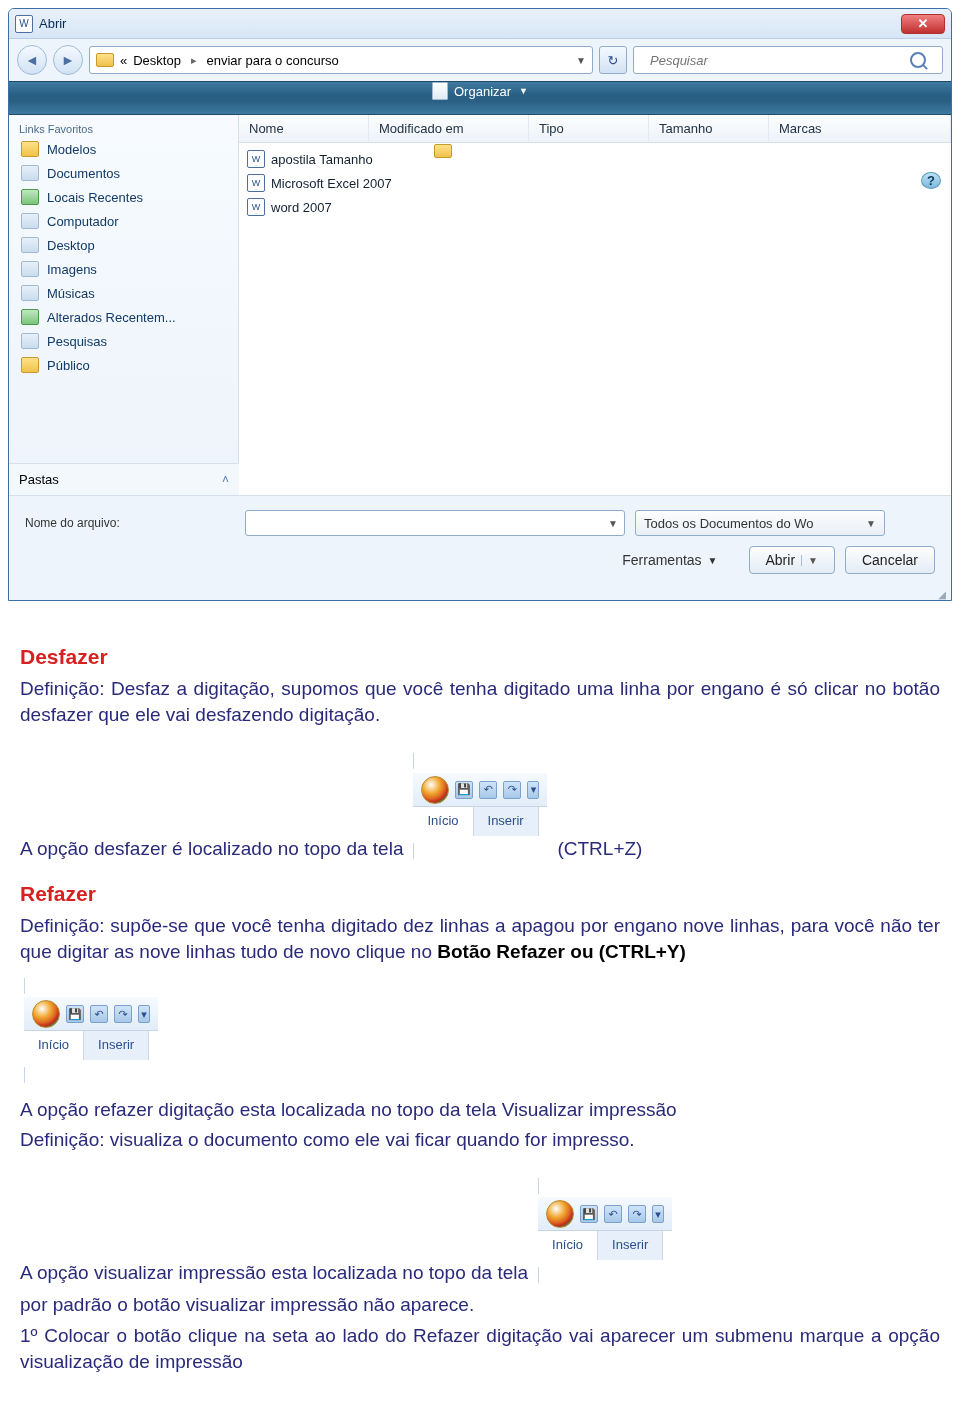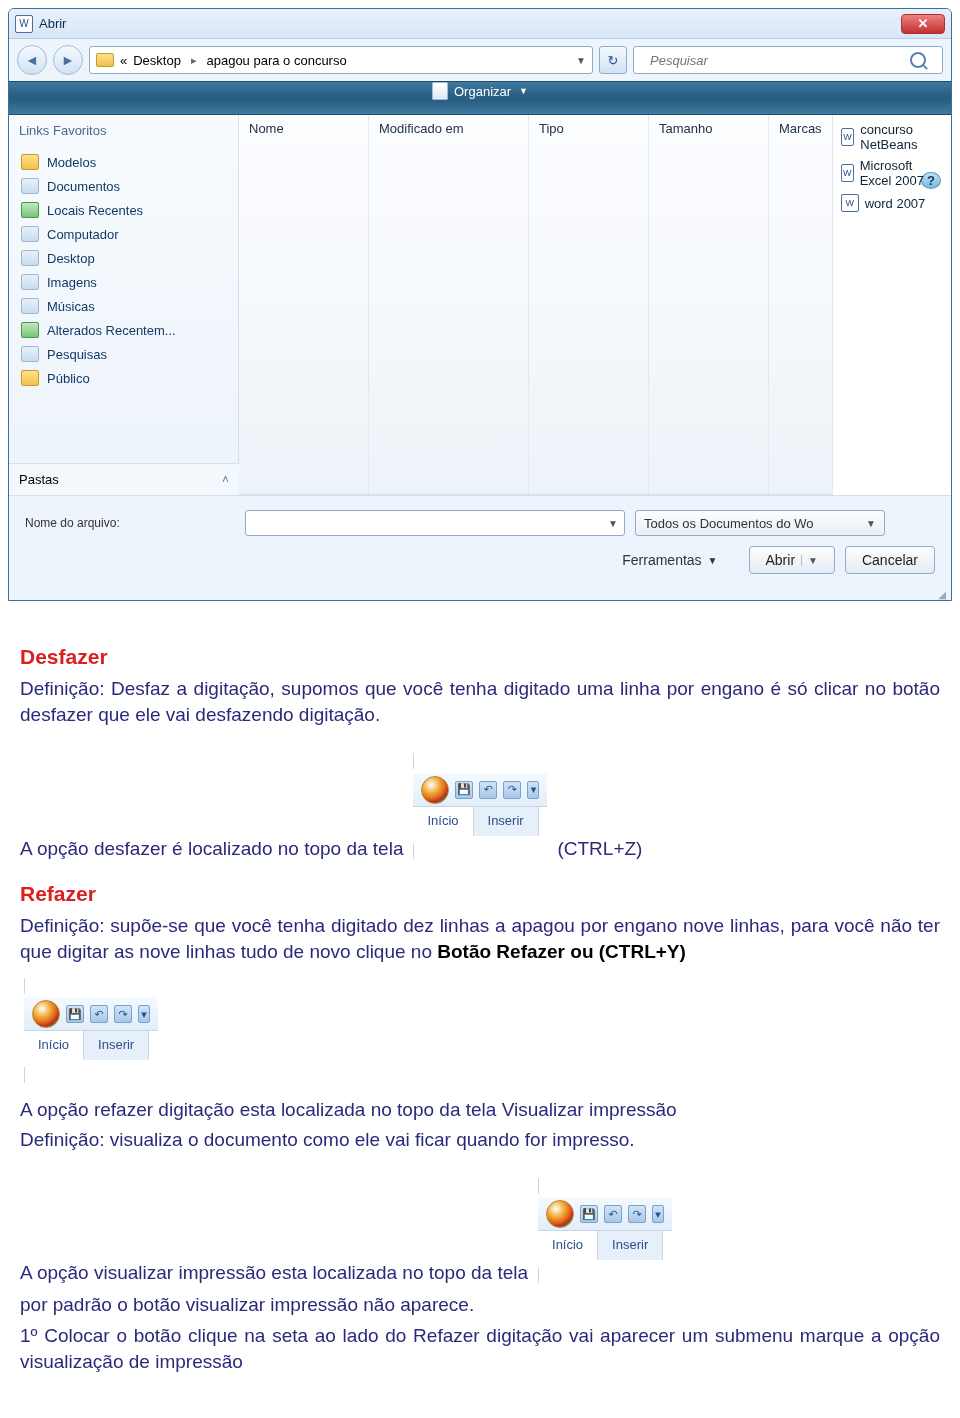--- a/index.html
+++ b/index.html
@@ -30,27 +30,27 @@
   .toolbar .tb-item { display:flex; align-items:center; gap:6px; }
   .toolbar .tb-drop { font-size:9px; margin-left:2px; }
   .toolbar .sheet-icon { width:16px; height:18px; background:linear-gradient(#fff,#dfeaf4); border:1px solid #9fbad7; border-radius:1px; }
   .toolbar .grid-icon { display:grid; grid-template-columns:repeat(3,4px); grid-template-rows:repeat(2,4px); gap:2px; }
   .toolbar .grid-icon span{background:#cfe1f0; width:4px; height:4px;}
   .toolbar .help { margin-left:auto; width:20px; height:20px; border-radius:50%; background:linear-gradient(#bfe1f5,#7ab8dc); color:#0a3a58; display:flex; align-items:center; justify-content:center; font-weight:bold; border:1px solid #5a98bc;}
 
   
   .main-area { display:flex; background:#fff; height:380px; }
   .sidebar { width:230px; border-right:1px solid #d6e0eb; padding:8px 10px; background:linear-gradient(#f7fbff,#eef4fb);}
-  .sidebar h4 { color:#4a6a8a; font-weight:normal; font-size:13px; margin-bottom:12px; }
+  .sidebar h4 { color:#4a6a8a; font-weight:normal; font-size:11px; margin-bottom:2px; }
   .fav-list .item { display:flex; align-items:center; gap:8px; padding:4px 2px; color:#123a66; font-size:13px; }
   .fav-list .sq { width:18px; height:16px; border:1px solid #a0b8d0; background:linear-gradient(#e8f0f9,#c8dcef); border-radius:2px; }
   .fav-list .sq.folder { background:linear-gradient(#ffe08a,#f0c24a); border-color:#c89a2b; }
   .fav-list .sq.green { background:linear-gradient(#bfe8bf,#7ac47a); border-color:#4a9a4a; }
 
-  .content { flex:1; display:flex; flex-direction:row; }
+  .content { flex:1; display:flex; flex-direction:column; }
   .col-headers { display:flex; border-bottom:1px solid #d6e0eb; background:linear-gradient(#fcfdff,#eef3f9); }
   .col-headers .col { padding:6px 10px; font-size:13px; color:#234; border-right:1px solid #e3e9f0; }
   .col.name{width:130px;} .col.mod{width:160px;} .col.tp{width:120px;} .col.sz{width:120px;} .col.mk{flex:1;}
   .file-rows { padding:4px 0; }
   .file-row { display:flex; align-items:center; gap:6px; padding:3px 8px; font-size:13px; color:#123; }
   .file-row .doc { width:18px; height:18px; border:1px solid #4a6fa0; background:#fff; display:flex; align-items:center; justify-content:center; font-size:9px; color:#2b4e8c; border-radius:2px;}
 
   
   .sidebar-footer { border-top:1px solid #d6e0eb; padding:8px 10px; display:flex; align-items:center; justify-content:space-between; background:#f3f8fd; }
   .sidebar-footer .chev-up{ color:#5a7fb5; font-size:12px; }
@@ -96,21 +96,21 @@
   </div>
 
   <div class="navbar">
     <div class="nav-btn">◄</div>
     <div class="nav-btn">►</div>
     <div class="address-box">
       <span class="folder-icon"></span>
       <span>«</span>
       <span>Desktop</span>
       <span class="chev">▸</span>
-      <span>apagou para o concurso</span>
+      <span>enviar para o concurso</span>
       <span class="drop">▼</span>
     </div>
     <div class="refresh-btn">↻</div>
     <div class="search-box">
       <input placeholder="Pesquisar" style="">
       <span class="search-icon"></span>
     </div>
   </div>
 
   <div class="toolbar">
@@ -195,21 +195,21 @@
       <div class="col-headers">
         <div class="col name">Nome</div>
         <div class="col mod">Modificado em</div>
         <div class="col tp">Tipo</div>
         <div class="col sz">Tamanho</div>
         <div class="col mk">Marcas</div>
       </div>
       <div class="file-rows">
         <div class="file-row">
             <span class="doc">W</span>
-            <span>concurso NetBeans</span>
+            <span>apostila Tamanho</span>
           </div>
         <div class="file-row">
             <span class="doc">W</span>
             <span>Microsoft Excel 2007</span>
           </div>
         <div class="file-row">
             <span class="doc">W</span>
             <span>word 2007</span>
           </div>
       </div>

